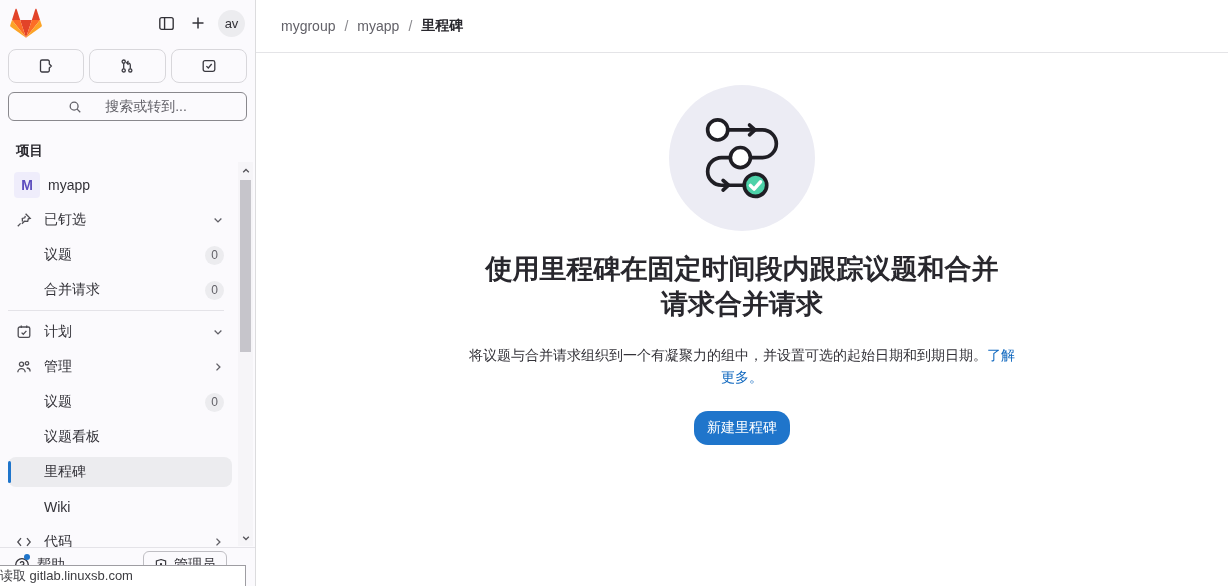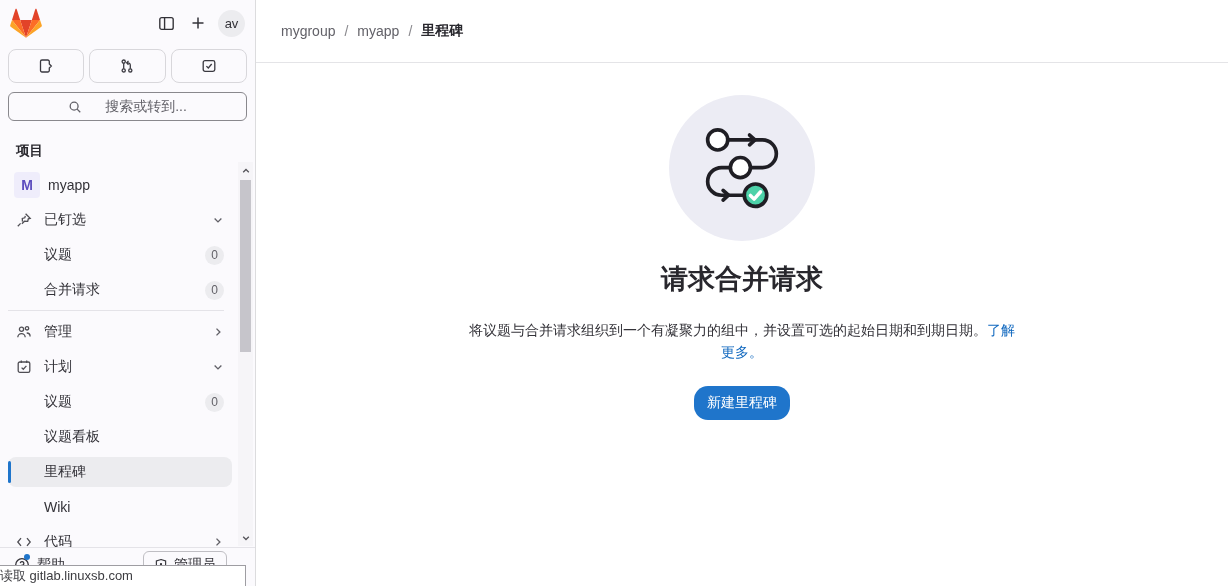--- a/index.html
+++ b/index.html
@@ -50,21 +50,21 @@
                background:#fbfafd; display:flex; align-items:center; padding:0 14px 4px 14px; }
   .help-btn { display:flex; align-items:center; gap:7px; background:none; border:none; color:#333238;
               font-size:14px; cursor:pointer; position:relative; }
   .help-dot { position:absolute; left:10px; top:-2px; width:6px; height:6px; border-radius:50%; background:#1f75cb; }
   .admin-btn { margin-left:auto; margin-right:14px; height:29px; border:1px solid #bfbec3; border-radius:6px;
                background:#fbfafd; display:flex; align-items:center; gap:6px; padding:0 10px;
                color:#333238; font-size:14px; cursor:pointer; }
 
   
   .main { margin-left:256px; height:586px; background:#fff; }
-  .main-header { height:63px; border-bottom:1px solid #e4e4e7; display:flex; align-items:center; padding-left:25px; }
+  .main-header { height:53px; border-bottom:1px solid #e4e4e7; display:flex; align-items:center; padding-left:25px; }
   .breadcrumb { display:flex; align-items:center; font-size:14px; gap:9px; }
   .breadcrumb a { color:#626168; text-decoration:none; cursor:pointer; }
   .breadcrumb .sep { color:#89888d; }
   .breadcrumb .current { color:#28272d; font-weight:700; }
 
   .empty-state { text-align:center; }
   .illu-circle { width:146px; height:146px; border-radius:50%; background:#ececf4; margin:32px auto 0;
                  display:flex; align-items:center; justify-content:center; }
   .es-title { margin-top:21px; font-size:27px; line-height:35px; font-weight:700; color:#28272d; }
   .es-desc { margin:22px auto 0; max-width:550px; font-size:14px; line-height:22px; color:#333238; }
@@ -189,47 +189,47 @@
       <div class="nav-item sub">
         <span>合并请求</span>
         <span class="badge">0</span>
       </div>
 
       <div class="nav-divider"></div>
 
       <div class="nav-item">
         <span class="nicon">
           <svg width="16" height="16" viewBox="0 0 16 16" fill="none" stroke="currentColor" stroke-width="1.3">
+            <rect x="2.2" y="3" width="11.6" height="10.3" rx="1.6"></rect>
+            <line x1="5.3" y1="1.6" x2="5.3" y2="4"></line>
+              <line x1="10.7" y1="1.6" x2="10.7" y2="4"></line>
+            <path d="m5.6 8.6 1.7 1.7 3.1-3.4"></path>
+          </svg>
+        </span>
+        <span>计划</span>
+        <span class="chev">
+          <svg width="12" height="12" viewBox="0 0 16 16" fill="none" stroke="currentColor" stroke-width="1.8">
+              <path d="m3.5 6 4.5 4.5L12.5 6"></path>
+            </svg>
+        </span>
+      </div>
+
+      <div class="nav-item">
+        <span class="nicon">
+          <svg width="16" height="16" viewBox="0 0 16 16" fill="none" stroke="currentColor" stroke-width="1.3">
             <circle cx="5.5" cy="5.2" r="2.1"></circle>
             <path d="M1.8 13.2c0-2 1.7-3.6 3.7-3.6s3.7 1.6 3.7 3.6"></path>
             <circle cx="11" cy="4.3" r="1.7"></circle>
             <path d="M10.7 9c1.9 0 3.4 1.5 3.4 3.4"></path>
           </svg>
         </span>
         <span>管理</span>
         <span class="chev">
           <svg width="12" height="12" viewBox="0 0 16 16" fill="none" stroke="currentColor" stroke-width="1.8">
               <path d="m6 3.5 4.5 4.5L6 12.5"></path>
-            </svg>
-        </span>
-      </div>
-
-      <div class="nav-item">
-        <span class="nicon">
-          <svg width="16" height="16" viewBox="0 0 16 16" fill="none" stroke="currentColor" stroke-width="1.3">
-            <rect x="2.2" y="3" width="11.6" height="10.3" rx="1.6"></rect>
-            <line x1="5.3" y1="1.6" x2="5.3" y2="4"></line>
-              <line x1="10.7" y1="1.6" x2="10.7" y2="4"></line>
-            <path d="m5.6 8.6 1.7 1.7 3.1-3.4"></path>
-          </svg>
-        </span>
-        <span>计划</span>
-        <span class="chev">
-          <svg width="12" height="12" viewBox="0 0 16 16" fill="none" stroke="currentColor" stroke-width="1.8">
-              <path d="m3.5 6 4.5 4.5L12.5 6"></path>
             </svg>
         </span>
       </div>
 
       <div class="nav-item sub">
         <span>议题</span>
         <span class="badge">0</span>
       </div>
 
       <div class="nav-item sub">
@@ -324,20 +324,21 @@
           <path d="M39 49.6h-8a12.8 12.8 0 0 0 0 25.6h5"></path>
           <path d="m32.5 70.7 5 4.5-5 4.5"></path>
           <path d="M36 75.2h16"></path>
 
           <circle cx="62.5" cy="75.2" r="10.4" fill="#4dd2a9"></circle>
           <path d="m57.8 75.4 3.4 3.4 6-6.8" stroke="#fff" stroke-width="3.2"></path>
         </svg>
       </div>
 
       <h1 class="es-title">
+        <div>使用里程碑在固定时间段内跟踪议题和合并</div>
         <div>请求合并请求</div>
       </h1>
 
       <p class="es-desc">
         <span>将议题与合并请求组织到一个有凝聚力的组中，并设置可选的起始日期和到期日期。</span><a>了解更多。</a>
       </p>
 
       <button class="es-btn">新建里程碑</button>
     </div>
   </div>

